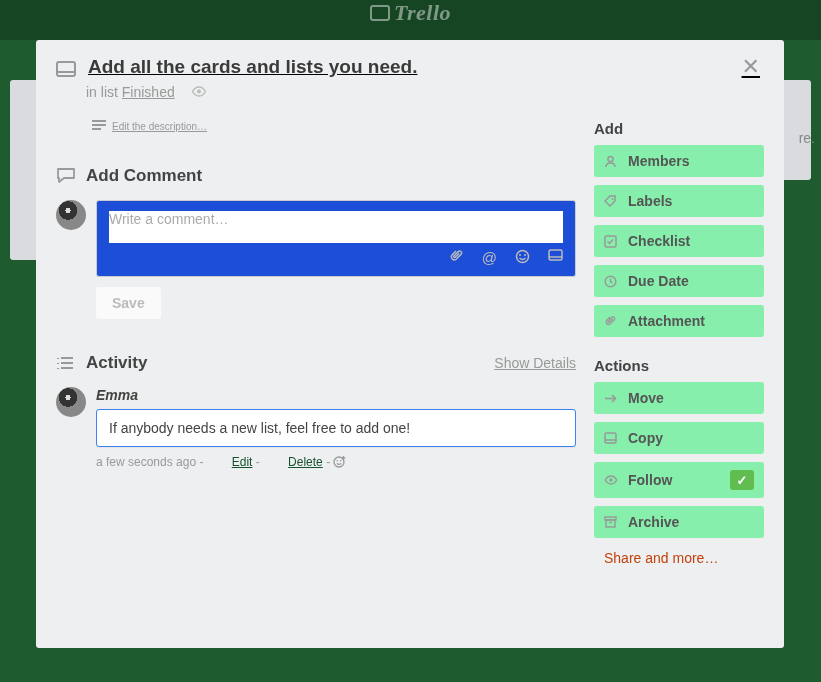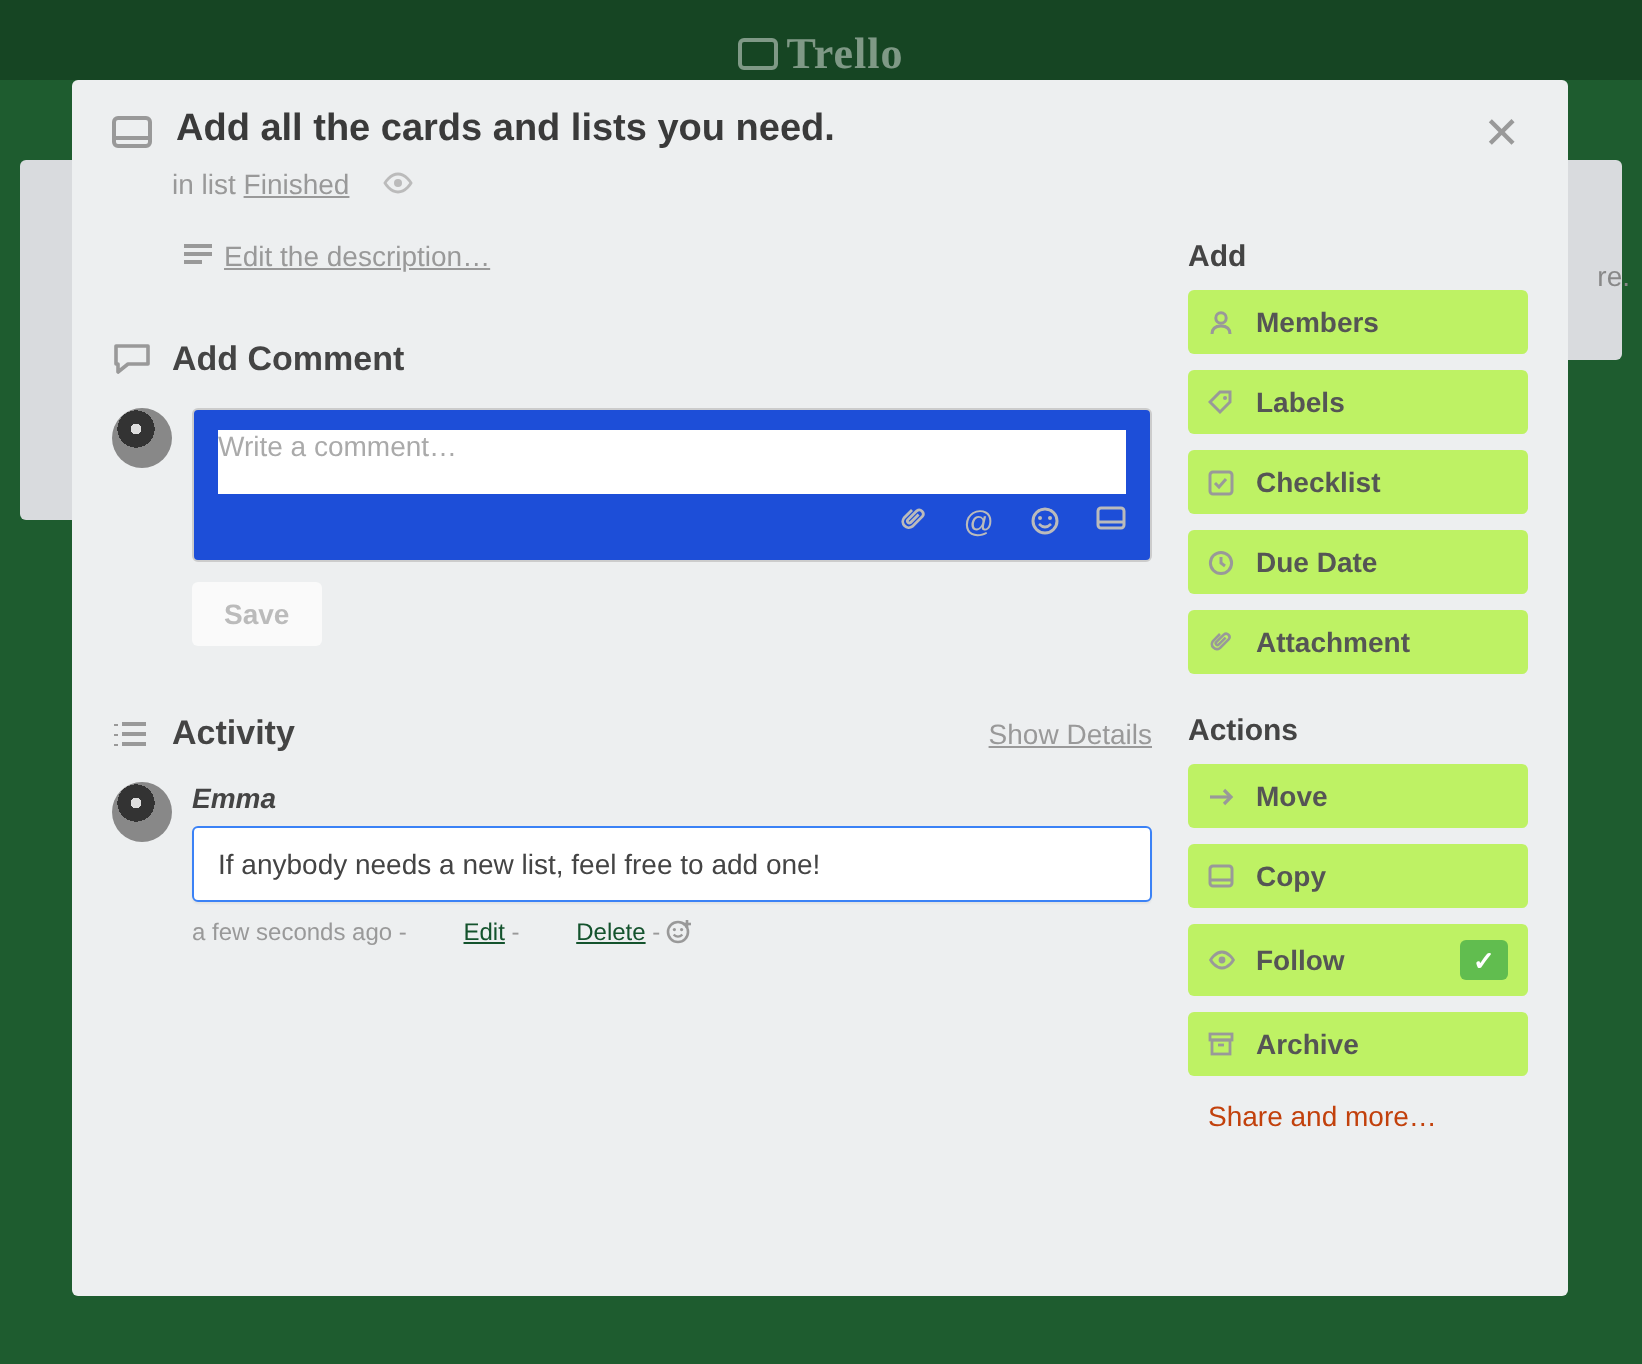--- a/index.html
+++ b/index.html
@@ -8,73 +8,74 @@
     background: #1e5c2f;
     width: 821px;
     height: 682px;
     overflow: hidden;
     position: relative;
   }
   .topbar {
     height: 40px;
     background: rgba(0,0,0,0.25);
     display: flex;
-    align-items: flex-end;
+    align-items: flex-start;
     justify-content: center;
+    font-style: italic;
   }
   .logo { color: rgba(255,255,255,0.45); font-family: cursive; font-size: 22px; font-weight: bold; letter-spacing: .5px; display:flex; align-items:center; gap:4px;}
   .logo-icon { width:20px; height:16px; border:2px solid rgba(255,255,255,0.45); border-radius:3px; display:inline-block; position:relative;}
   .bg-lists { position:absolute; top:80px; left:0; right:0; display:flex; gap:10px; padding:0 10px;}
   .bg-list { background:#d9dbde; width:48px; height:180px; border-radius:3px;}
   .bg-list.right { margin-left:auto; width:38px; height:100px;}
   .bg-text { position:absolute; top:130px; right:6px; color:#888; font-size:14px;}
   .modal {
     position: absolute;
     top: 40px;
     left: 36px;
     width: 748px;
     height: 608px;
     background: #edeff0;
     border-radius: 3px;
     padding: 14px 20px 20px 20px;
     display: flex;
     flex-direction: column;
   }
-  .modal-header { display:flex; align-items:flex-start; }
+  .modal-header { display:flex; align-items:center;text-decoration:underline; }
   .header-icon { color:#999; margin-right:12px; margin-top:4px; flex-shrink:0;}
   .title { font-size: 19px; font-weight: 700; color: #3a3a3a; }
   .close-x { margin-left:auto; color:#999; cursor:pointer; font-size:22px; font-weight:300; padding:0 4px;}
   .subtitle { font-size: 14px; color:#999; margin-top:4px; margin-left:30px;}
   .subtitle a { color:#999; text-decoration: underline;}
   .eye { margin-left:12px; color:#aaa;}
   .body { display:flex; margin-top:20px; gap:18px; flex:1;}
   .main { flex:1; }
   .sidebar { width:170px; }
-  .edit-desc { margin-left:36px; color:#999; font-size:14px; text-decoration:underline; display:flex; align-items:center; gap:6px; cursor:pointer;}
+  .edit-desc { margin-left:36px; color:#999; font-size:10px; text-decoration:underline; display:flex; align-items:center; gap:6px; cursor:pointer;}
   .section { margin-top:34px; }
   .section-head { display:flex; align-items:center; gap:10px; }
   .section-icon { color:#999; width:20px; text-align:center;}
   .section-title { font-size:17px; font-weight:700; color:#444; }
   .show-details { margin-left:auto; color:#999; font-size:14px; text-decoration:underline; cursor:pointer;}
   .comment-row { display:flex; gap:10px; margin-top:14px; align-items:flex-start;}
   .avatar { width:30px; height:30px; border-radius:50%; background:radial-gradient(circle at 40% 35%, #ddd 0 10%, #333 10% 35%, #888 35% 100%); flex-shrink:0;}
   .comment-box { flex:1; background:#1d4ed8; border:1px solid #ccc; border-radius:3px; padding:10px 12px; min-height:72px; display:flex; flex-direction:column;}
   .comment-box textarea { border:none; outline:none; resize:none; font-family:inherit; font-size:14px; color:#333; flex:1; }
   .comment-box textarea::placeholder { color:#aaa;}
   .comment-tools { display:flex; gap:18px; justify-content:flex-end; color:#bbb; font-size:15px; margin-top:6px;}
   .comment-tools span { cursor:pointer;}
   .save-btn { margin-left:40px; margin-top:10px; background:#fafafa; border:none; border-radius:3px; padding:8px 16px; color:#bbb; font-size:14px; font-weight:600; cursor:pointer;}
   .activity-item { display:flex; gap:10px; margin-top:14px; align-items:flex-start;}
   .act-body { flex:1;}
   .act-name { font-weight:700; font-size:14px; color:#444;font-style:italic;}
   .act-bubble { background:#fff; border:1px solid #3b82f6; border-radius:3px; padding:10px 12px; margin-top:6px; font-size:14px; color:#444; box-shadow:0 1px 1px rgba(0,0,0,0.05);}
   .act-meta { font-size:12px; color:#999; margin-top:8px;}
   .act-meta a { color:#14532d; text-decoration:underline;margin-left:25px;}
   .side-title { font-size:15px; font-weight:700; color:#444; margin-bottom:8px;}
-  .side-btn { background:#bef264; border-radius:3px; padding:8px 10px; font-size:14px; color:#555; font-weight:600; display:flex; align-items:center; gap:10px; margin-bottom:8px; cursor:pointer;}
+  .side-btn { background:#86efac; border-radius:3px; padding:8px 10px; font-size:14px; color:#555; font-weight:600; display:flex; align-items:center; gap:10px; margin-bottom:8px; cursor:pointer;}
   .side-icon { color:#999; width:14px; font-size:13px; text-align:center;}
   .follow-check { margin-left:auto; background:#61bd4f; color:#fff; border-radius:3px; width:24px; height:20px; display:flex; align-items:center; justify-content:center; font-size:13px; font-weight:bold;}
   .side-group2 { margin-top:20px;}
   .share-link { color:#c2410c; font-size:14px; margin-top:12px; display:block; margin-left:10px; cursor:pointer;}
   svg { display:block;}
 </style>
 </head>
 <body>
 
 <div class="topbar">

